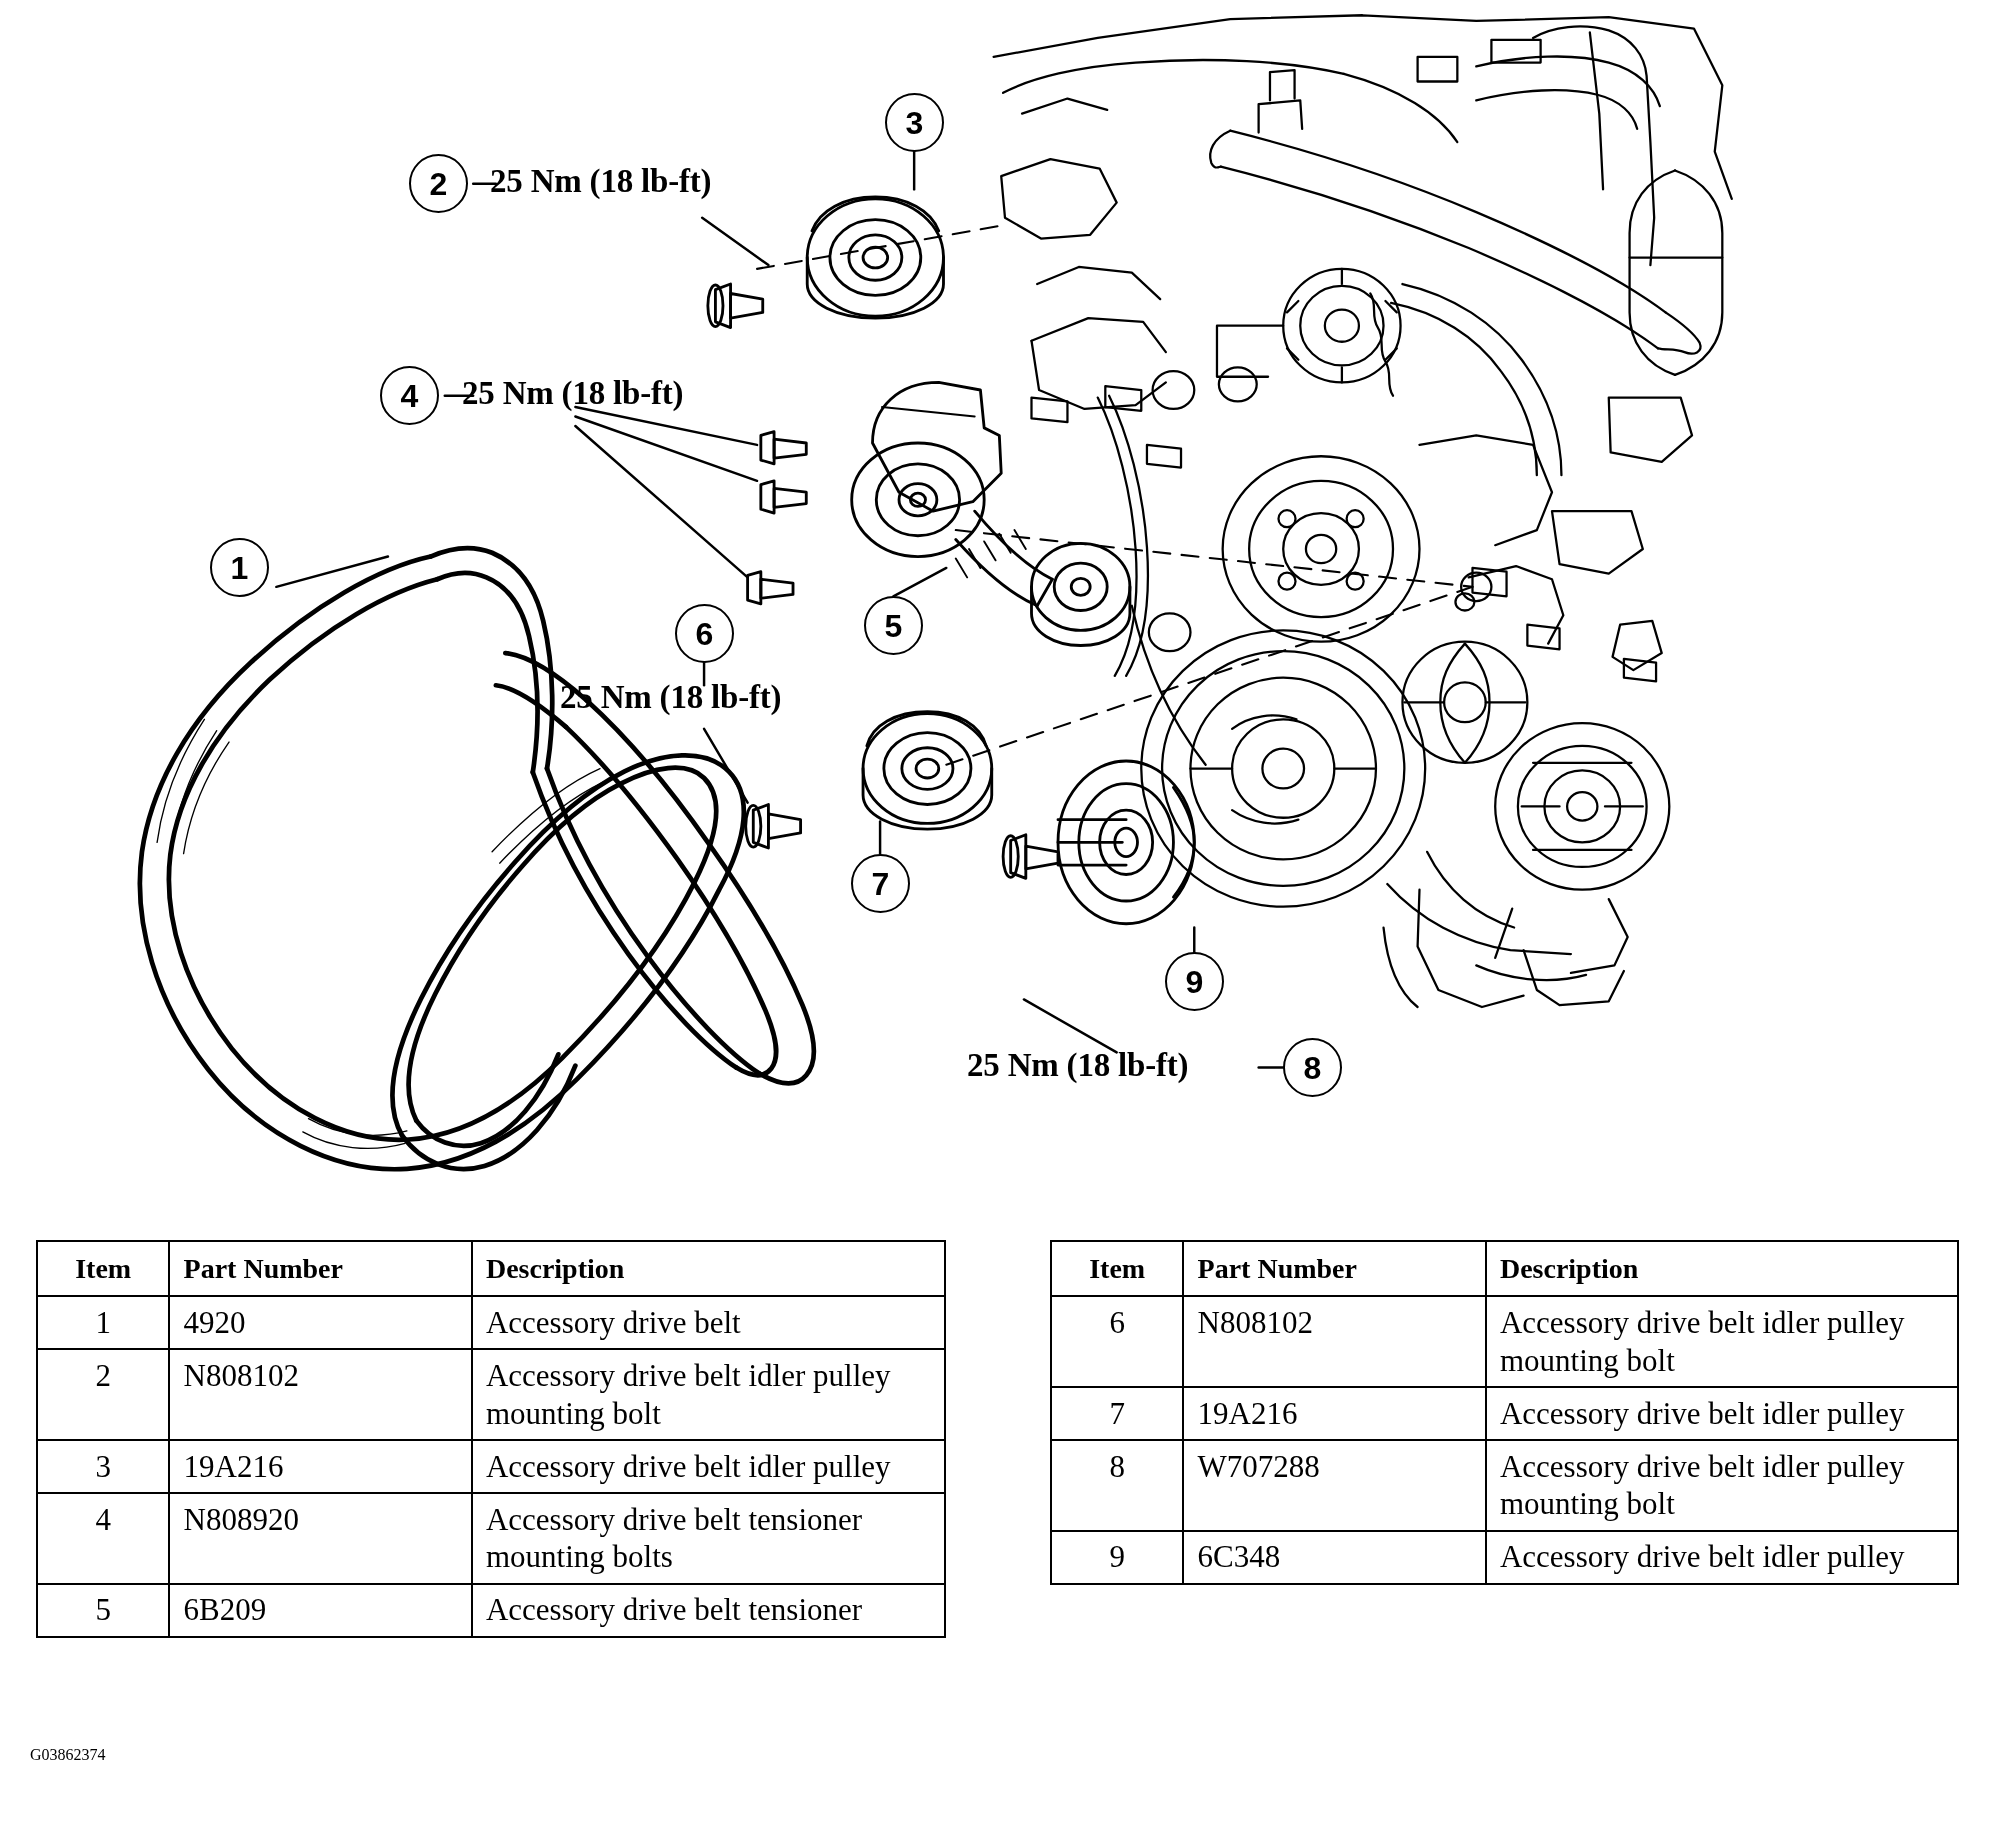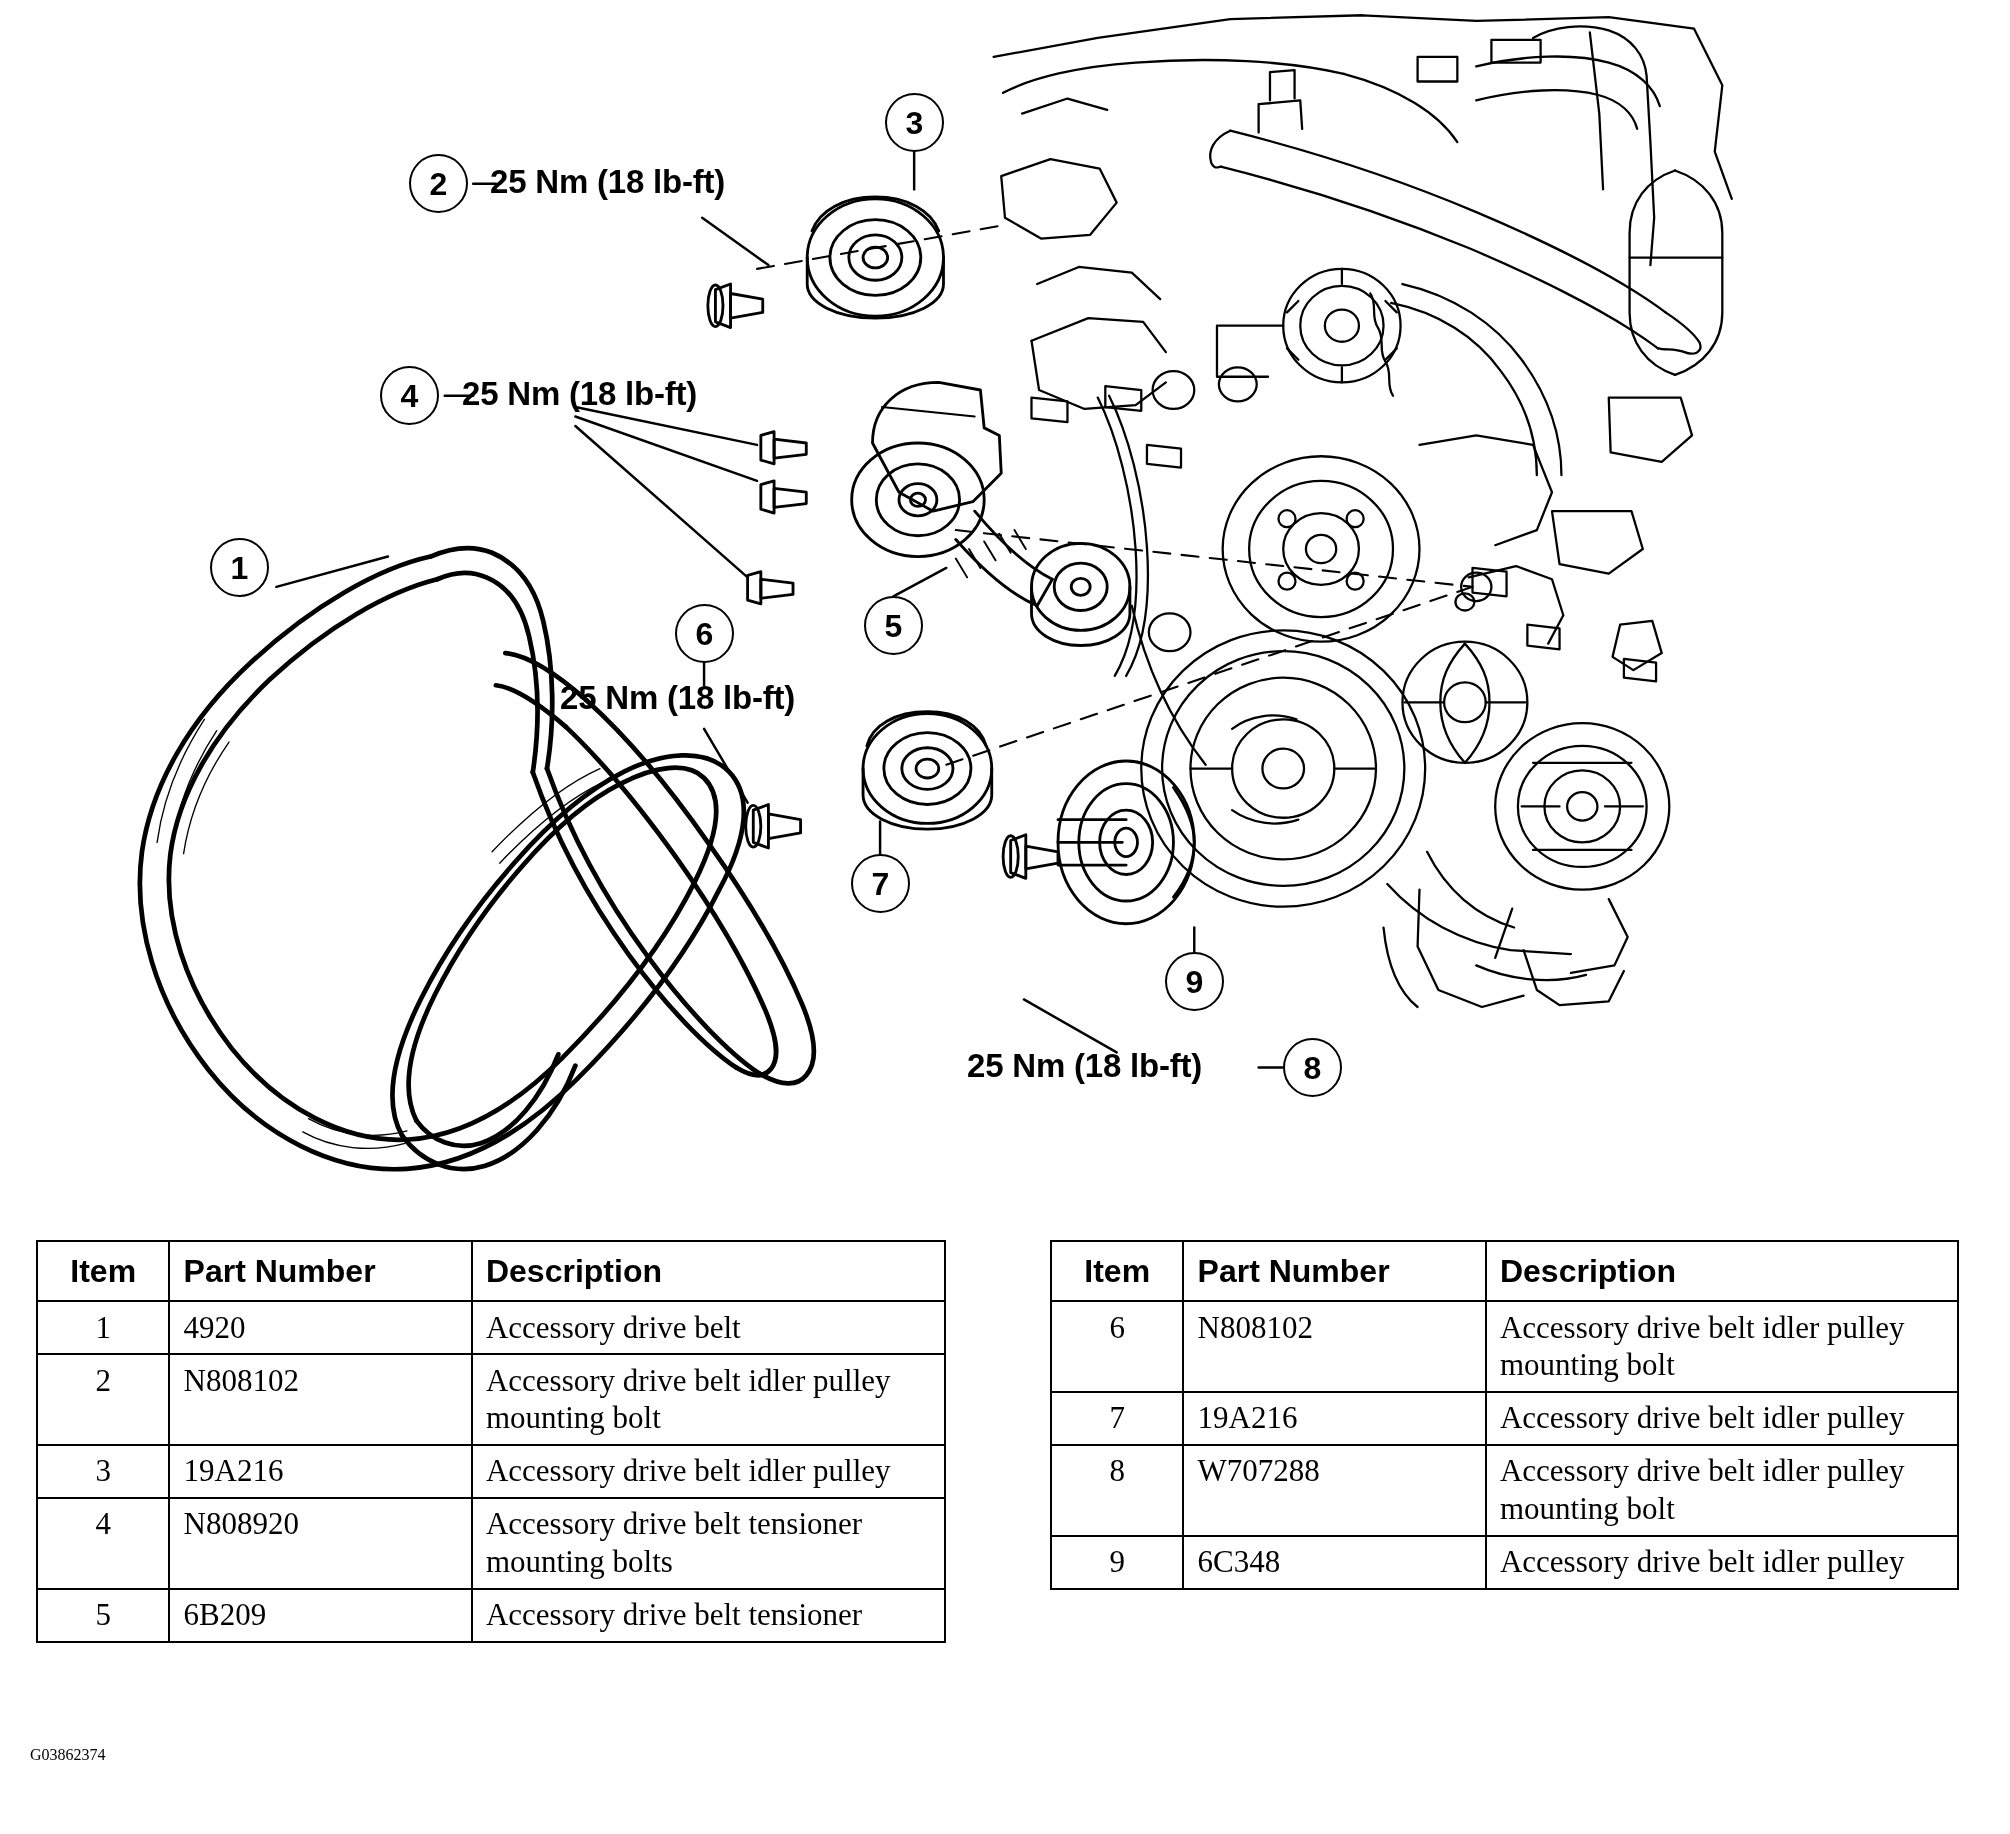--- a/index.html
+++ b/index.html
@@ -44,44 +44,44 @@
     justify-content: center;
     line-height: 1;
     font-family: "Liberation Sans", sans-serif;
   }
 
   .torque-label {
     position: absolute;
     font-size: 33px;
     font-weight: bold;
     white-space: nowrap;
-    font-family: Liberation Sans, sans-serif;
+    font-family: Liberation Serif, serif;
     letter-spacing: -0.2px;
   }
 
   
   .parts-table {
     position: absolute;
     border-collapse: collapse;
     font-family: "Liberation Serif", serif;
     background: #fff;
   }
   .parts-table td, .parts-table th {
     border: 2.8px solid #000;
     padding: 6.6px 13.2px;
     font-size: 31px;
     vertical-align: top;
     line-height: 1.22;
     font-weight: normal;
     text-align: left;
   }
   .parts-table thead th {
-    font-family: Liberation Sans, sans-serif;
+    font-family: Liberation Serif, serif;
     font-weight: bold;
-    font-size: 32px;
+    font-size: 28px;
     padding: 9.5px 13.2px;
     text-align: left;
   }
   .parts-table .col-item {
     text-align: center;
     width: 104px;
   }
   .parts-table thead th.col-item {
     text-align: center;
   }

